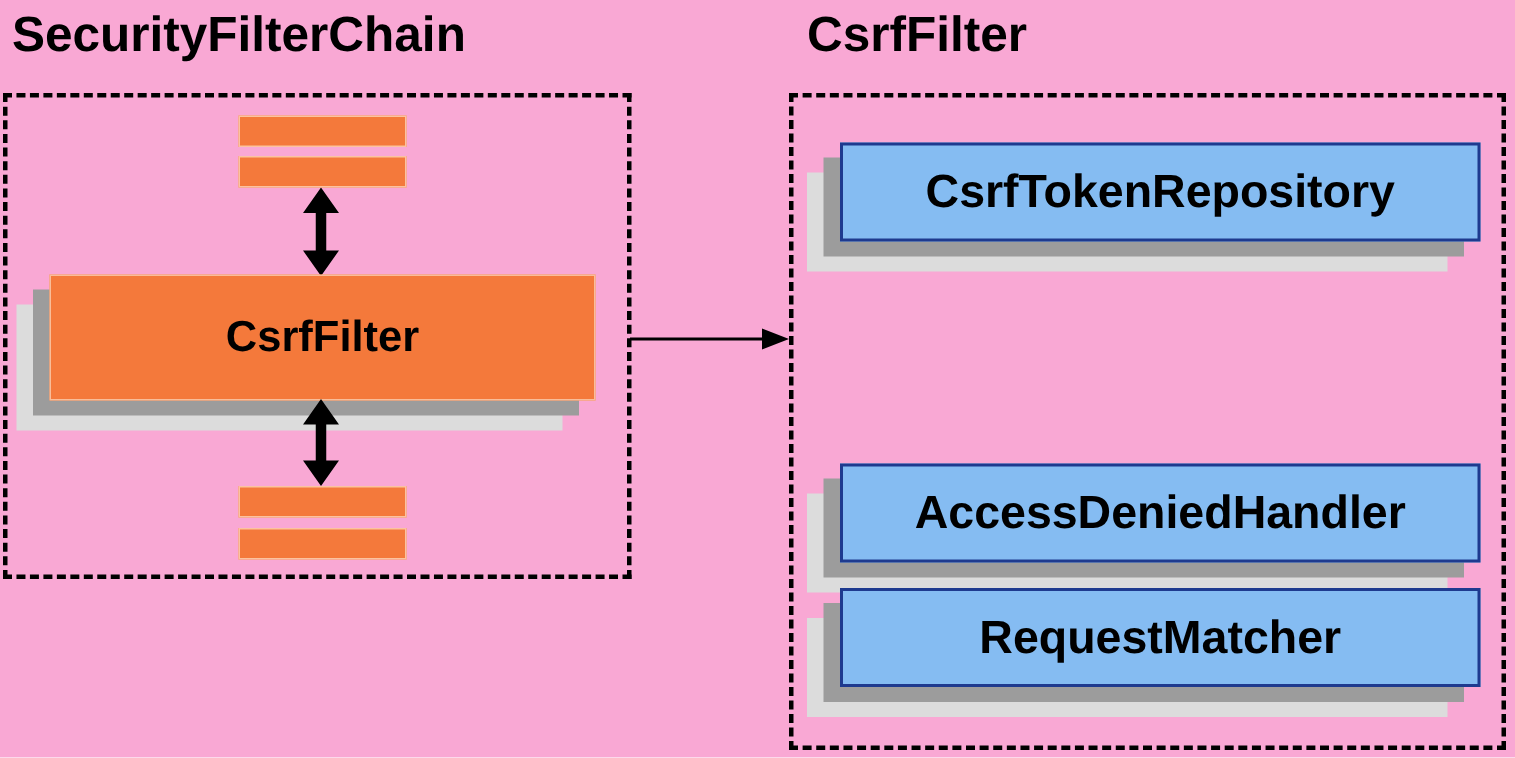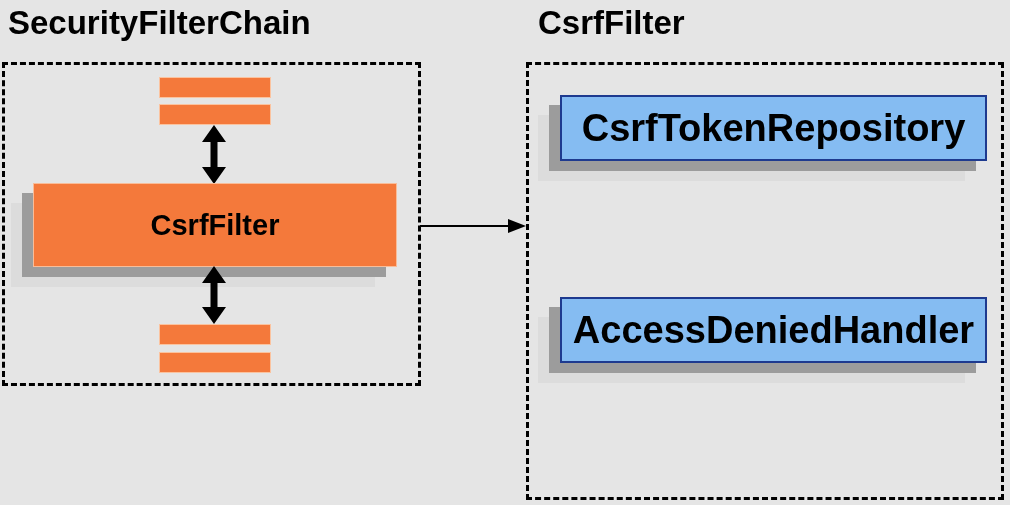--- a/index.html
+++ b/index.html
@@ -5,21 +5,21 @@
   html, body {
     margin: 0;
     padding: 0;
     background: #ffffff;
     font-family: "Liberation Sans", "DejaVu Sans", sans-serif;
   }
   .canvas {
     position: relative;
     width: 1010px;
     height: 505px;
-    background: #e5e5e5;
+    background: #f9a8d4;
     overflow: hidden;
   }
   .title {
     position: absolute;
     font-size: 33px;
     font-weight: bold;
     color: #000000;
     white-space: nowrap;
     line-height: 1.1;
   }
@@ -77,28 +77,28 @@
     height: 66px;
     background: #85BCF2;
     border: 2px solid #1E3A8F;
     box-sizing: border-box;
     box-shadow: -11px 10px 0 #9C9C9C, -22px 20px 0 #DCDCDC;
     display: flex;
     align-items: center;
     justify-content: center;
   }
   .blue-node .node-label {
-    font-size: 38px;
+    font-size: 31px;
     font-weight: bold;
     color: #000000;
     white-space: nowrap;
   }
   .blue-1 { top: 95px; }
   .blue-2 { top: 194px; }
-  .blue-3 { top: 297px; justify-content: center; }
+  .blue-3 { top: 309px; justify-content: center; }
   .blue-4 { top: 392px; }
 
   .arrow-svg { position: absolute; display: block; }
   .v-arrow-top    { left: 201px; top: 125px; }
   .v-arrow-bottom { left: 201px; top: 266px; }
   .h-arrow        { left: 420px; top: 215px; }
 </style>
 </head>
 <body>
 
@@ -136,14 +136,17 @@
 
   <div class="blue-node blue-1">
     <span class="node-label">CsrfTokenRepository</span>
   </div>
 
 
   <div class="blue-node blue-3">
     <span class="node-label">AccessDeniedHandler</span>
   </div>
 
+  <div class="blue-node blue-4">
+    <span class="node-label">RequestMatcher</span>
+  </div>
 
 </div>
 
 </body></html>

